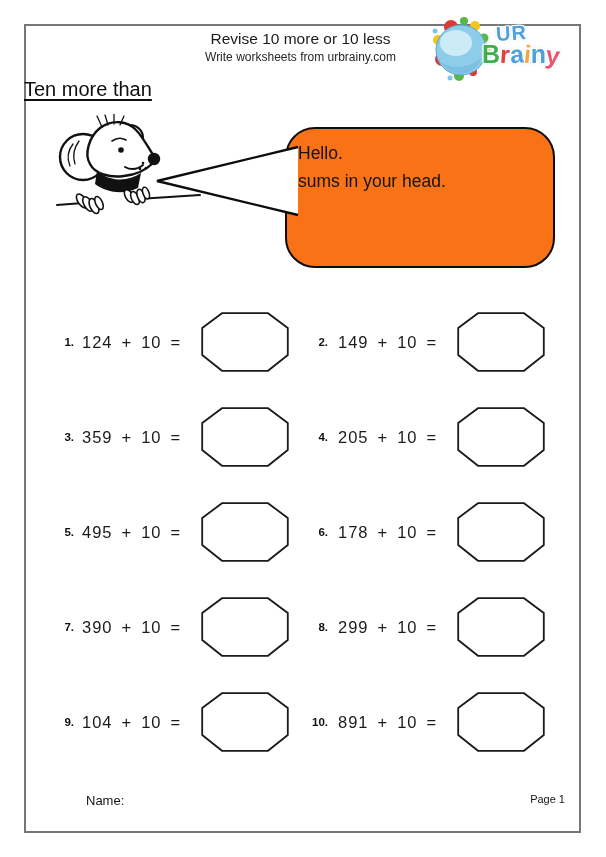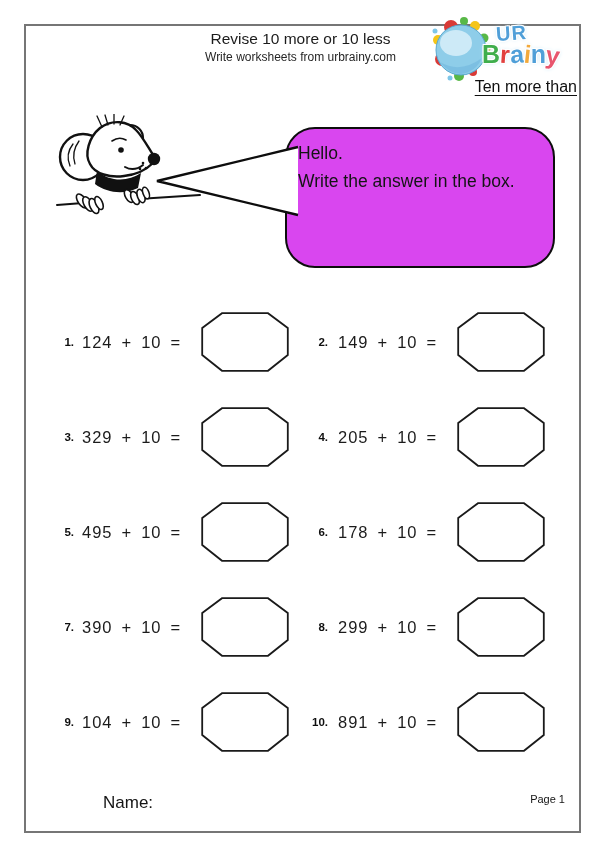--- a/index.html
+++ b/index.html
@@ -4,54 +4,54 @@
 <style>
   html,body{margin:0;padding:0;background:#ffffff;}
   #page{position:relative;width:606px;height:857px;background:#fff;overflow:hidden;
         font-family:"Liberation Sans",sans-serif;color:#1c1c1c;}
   #frame{position:absolute;left:24px;top:24px;width:553px;height:805px;
          border:2px solid #767676;background:#fff;}
   
   .hdr{position:absolute;left:24px;width:553px;text-align:center;}
   #hdr-title{top:30px;font-size:15.5px;color:#1b1b1b;}
   #hdr-sub{top:50px;font-size:12px;color:#262626;}
-  #ws-title{position:absolute;left:24px;top:78px;width:553px;text-align:right;
-            font-size:16px;color:#0f0f0f;}
+  #ws-title{position:absolute;left:24px;top:78px;width:553px;text-align:left;
+            font-size:20px;color:#0f0f0f;}
   #ws-title span{text-decoration:underline;text-underline-offset:3px;}
   
   #logo{position:absolute;left:430px;top:14px;width:150px;height:72px;}
   #logo-ur{position:absolute;left:66px;top:8px;font-size:20px;font-weight:bold;color:#4f9fd8;
            letter-spacing:1px;transform:rotate(-4deg);
            text-shadow:-1px -1px 0 #fff,1px -1px 0 #fff,-1px 1px 0 #fff,1px 1px 0 #fff,0 0 4px #bfe3f2;}
   #logo-brainy{position:absolute;left:52px;top:26px;font-size:25px;font-weight:bold;letter-spacing:0px;
            text-shadow:-1px -1px 0 #fff,1px -1px 0 #fff,-1px 1px 0 #fff,1px 1px 0 #fff,0 0 4px #bfe3f2;}
   #logo-brainy span{display:inline-block;}
   #logo-brainy span:nth-child(2){transform:rotate(4deg);}
   #logo-brainy span:nth-child(3){transform:rotate(-5deg);}
   #logo-brainy span:nth-child(4){transform:rotate(6deg);}
   #logo-brainy span:nth-child(6){transform:rotate(8deg) translateY(1px);}
   
   #mouse{position:absolute;left:40px;top:114px;width:215px;height:105px;}
   #bubble{position:absolute;left:285px;top:127px;width:270px;height:141px;
-          border:2.4px solid #0d0d0d;border-radius:30px;background:#d946ef;box-sizing:border-box;
+          border:2.4px solid #0d0d0d;border-radius:30px;background:#f97316;box-sizing:border-box;
           padding:10px 0 0 11px;font-size:17.5px;line-height:28px;color:#141414;z-index:1;}
   #tail{position:absolute;left:150px;top:140px;width:150px;height:85px;z-index:2;}
   
   .problem{position:absolute;display:flex;align-items:center;height:60px;font-size:16.5px;color:#1b1b1b;}
   .col-l{left:50px;}
   .col-r{left:302px;}
   .row-0{top:312px}.row-1{top:407px}.row-2{top:502px}.row-3{top:597px}.row-4{top:692px}
   .pnum{display:inline-block;width:24px;text-align:right;font-size:11.5px;font-weight:bold;
         color:#0e0e0e;margin-right:8px;}
   .col-r .pnum{width:26px;margin-right:10px;}
   .ptok{margin-right:9px;letter-spacing:1px;}
   .peq{margin-right:20px;}
   .octagon{flex:0 0 auto;}
   
-  #name-label{position:absolute;left:103px;top:793px;font-size:17px;color:#141414;}
+  #name-label{position:absolute;left:86px;top:793px;font-size:13px;color:#141414;}
   #page-label{position:absolute;right:41px;top:793px;font-size:11px;color:#141414;}
 </style>
 </head>
 <body>
 
 <div id="page">
   <div id="frame"></div>
 
   <div id="hdr-title" class="hdr">Revise 10 more or 10 less</div>
   <div id="hdr-sub" class="hdr">Write worksheets from urbrainy.com</div>
@@ -115,21 +115,21 @@
       <ellipse cx="59" cy="89" rx="3.4" ry="7" transform="rotate(-25 59 89)"></ellipse>
       <ellipse cx="89" cy="82" rx="3.6" ry="7" transform="rotate(-30 89 82)"></ellipse>
       <ellipse cx="95" cy="84" rx="3.6" ry="7" transform="rotate(-25 95 84)"></ellipse>
       <ellipse cx="101" cy="82" rx="3.6" ry="7" transform="rotate(-20 101 82)"></ellipse>
       <ellipse cx="106" cy="79" rx="3" ry="6" transform="rotate(-20 106 79)"></ellipse>
     </g>
   </svg>
 
   <div id="bubble">
     <div>Hello.</div>
-    <div>Write the answer in the box.</div>
+    <div>sums in your head.</div>
   </div>
   <svg id="tail" viewBox="0 0 150 85">
     <path d="M148,7 L7,41 L148,75" fill="#ffffff" stroke="#0d0d0d" stroke-width="2.4"></path>
   </svg>
 
   <div class="problem row-0 col-l">
     <span class="pnum">1.</span>
       <span class="ptok">124</span>
       <span class="ptok">+</span>
       <span class="ptok">10</span>
@@ -143,21 +143,21 @@
       <span class="ptok">149</span>
       <span class="ptok">+</span>
       <span class="ptok">10</span>
       <span class="ptok peq">=</span>
     <svg class="octagon" width="88" height="60" viewBox="0 0 88 60">
         <polygon points="21,1.2 67,1.2 86.8,16 86.8,43 67,58.8 21,58.8 1.2,43 1.2,16" fill="#fff" stroke="#1a1a1a" stroke-width="1.8"></polygon>
       </svg>
   </div>
   <div class="problem row-1 col-l">
     <span class="pnum">3.</span>
-      <span class="ptok">329</span>
+      <span class="ptok">359</span>
       <span class="ptok">+</span>
       <span class="ptok">10</span>
       <span class="ptok peq">=</span>
     <svg class="octagon" width="88" height="60" viewBox="0 0 88 60">
         <polygon points="21,1.2 67,1.2 86.8,16 86.8,43 67,58.8 21,58.8 1.2,43 1.2,16" fill="#fff" stroke="#1a1a1a" stroke-width="1.8"></polygon>
       </svg>
   </div>
   <div class="problem row-1 col-r">
     <span class="pnum">4.</span>
       <span class="ptok">205</span>

